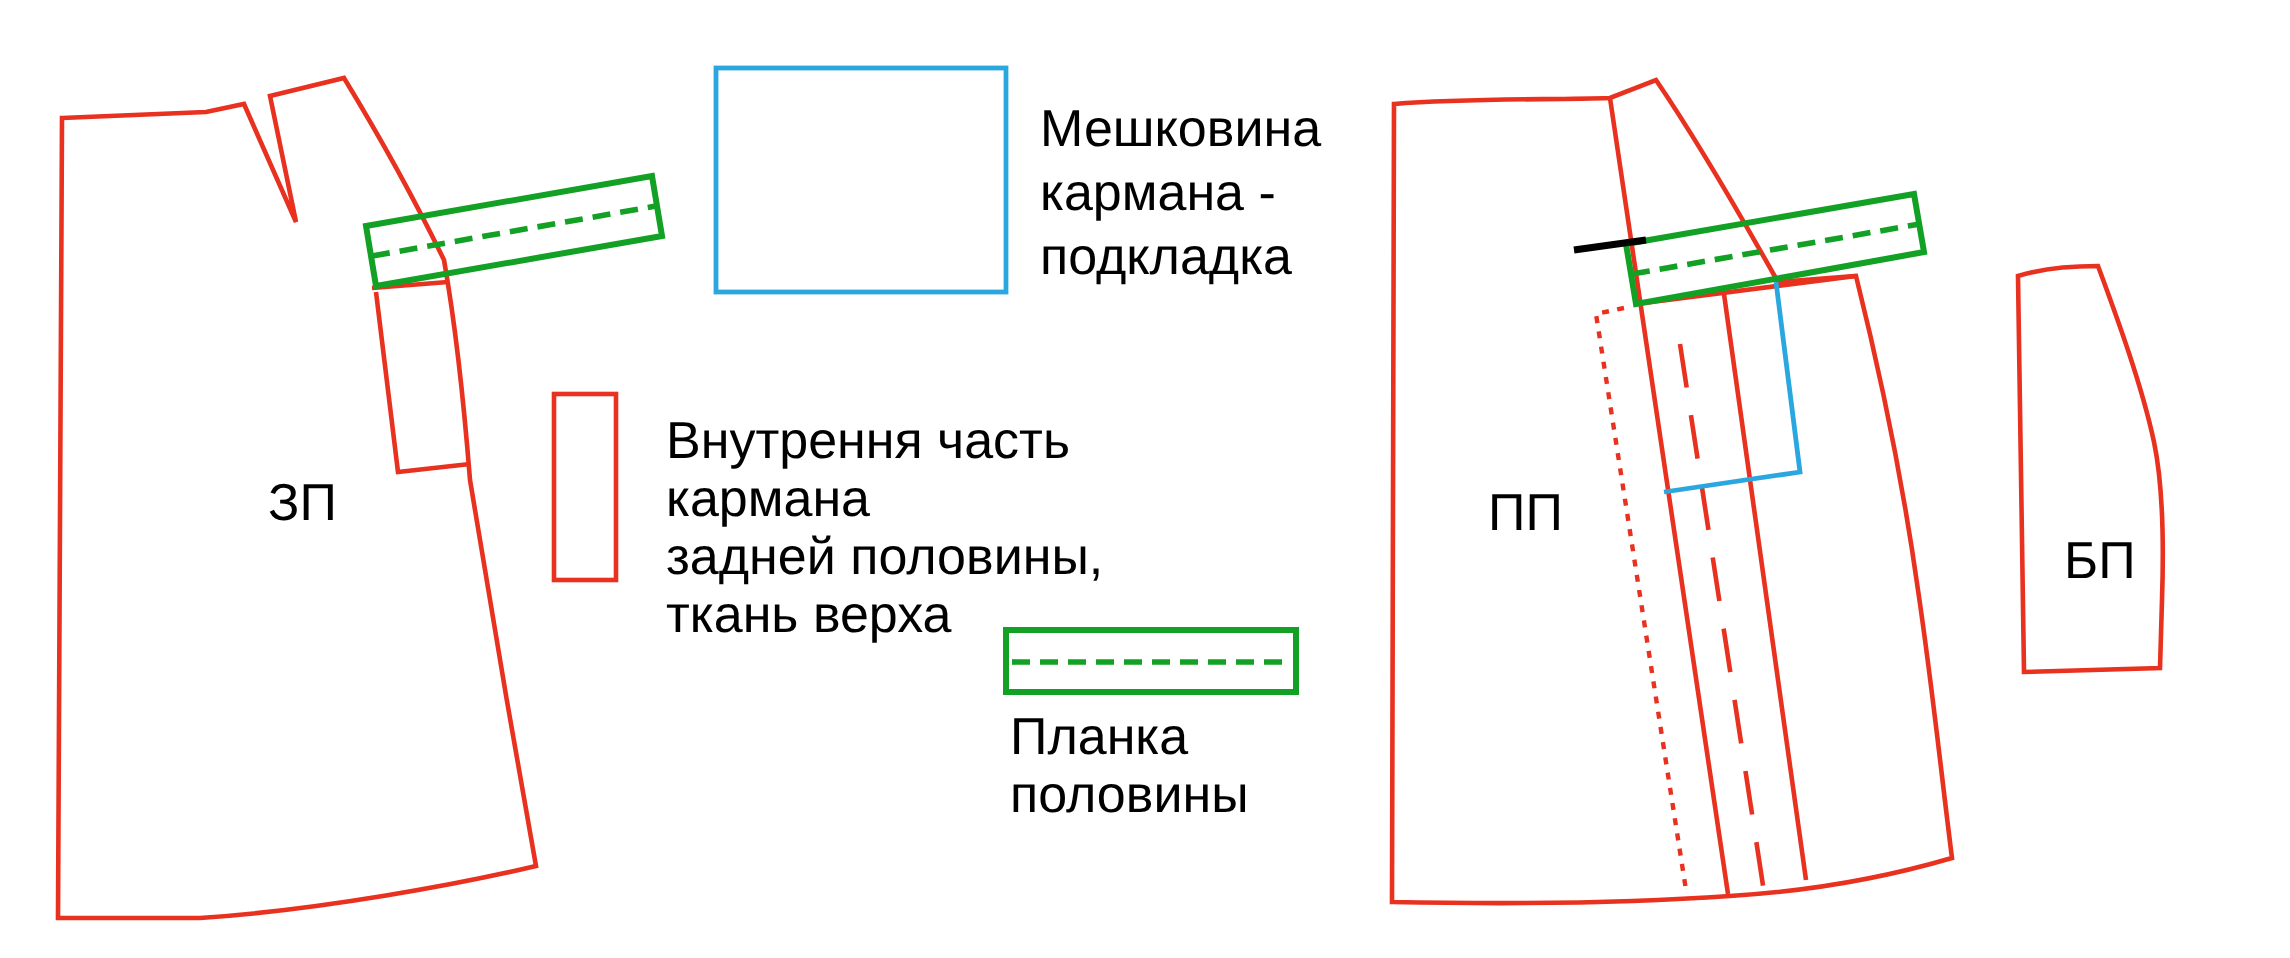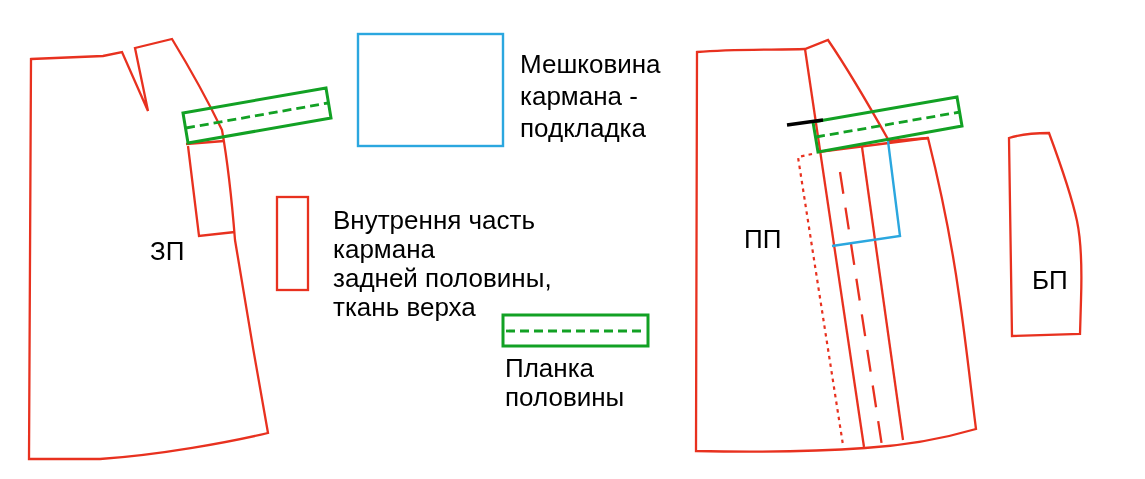--- a/index.html
+++ b/index.html
@@ -11,22 +11,22 @@
   }
   .stage svg { position:absolute; left:0; top:0; }
   .lbl {
     position:absolute; color:var(--text,#000);
     font-size:26px; line-height:29px; white-space:pre-line;
   }
   .lbl-piece { font-size:26px; line-height:26px; }
   .lbl-bag   { left:520px; top:48px;  line-height:32px; }
   .lbl-inner { left:333px; top:179px;margin-top:27px; }
   .lbl-plank { left:505px; top:354px; }
-  .lbl-zp { left:150px;  top:238px; }
-  .lbl-pp { left:744px;  top:226px;text-align:right; }
+  .lbl-zp { left:134px;  top:238px; }
+  .lbl-pp { left:744px;  top:243px;text-align:right; }
   .lbl-bp { left:1032px; top:230px;margin-top:37px; }
   path, polyline, polygon, rect, line { fill:none; stroke-linejoin:miter; }
   .s-red   { stroke:var(--red,#e8311f);  stroke-width:2.3px; }
   .s-green { stroke:var(--green,#12a124); stroke-width:3px; }
   .s-blue  { stroke:var(--blue,#2ba7df); stroke-width:2.4px; }
   .s-black { stroke:var(--mark,#000);    stroke-width:3.6px; }
   .dash-green { stroke-dasharray:9,5; stroke-width:2.8px; }
   .dash-long  { stroke-dasharray:22,14; }
   .dash-dot   { stroke-dasharray:3.5,4.2; stroke-width:2.2px; }
 </style>

